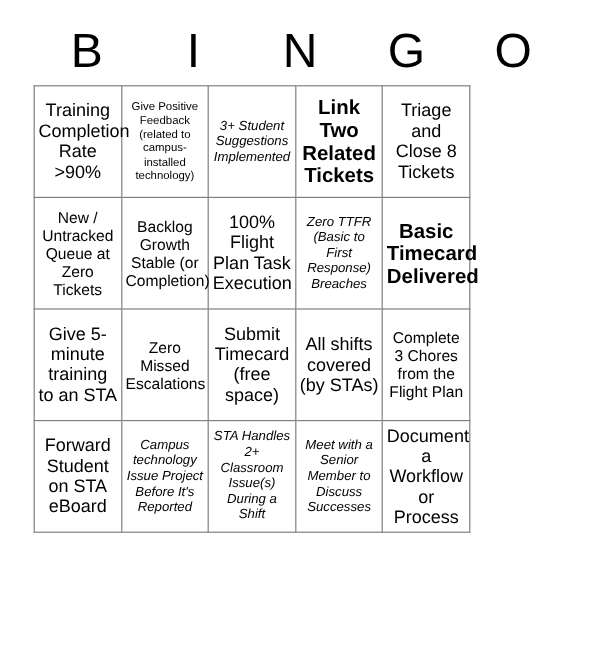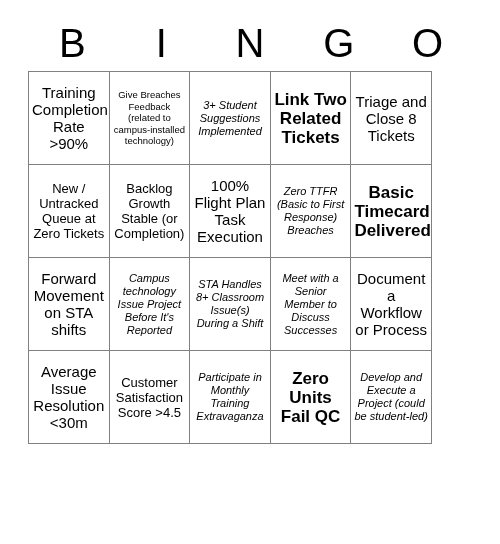--- a/index.html
+++ b/index.html
@@ -35,21 +35,21 @@
     font-size: 40px;
     line-height: 40px;
     font-weight: 400;
     letter-spacing: 0px;
     color: #000000;
     font-family: "Liberation Sans", sans-serif;
   }
 
   
   .grid {
-    width: 404px;
+    width: 364px;
     border-collapse: collapse;
     table-layout: fixed;
     border: 1px solid #808080;
   }
   .grid td {
     border: 1px solid #808080;
     width: 20%;
     height: 88px;
     padding: 2px 3px;
     text-align: center;
@@ -75,42 +75,42 @@
     <div class="header-letter">I</div>
     <div class="header-letter">N</div>
     <div class="header-letter">G</div>
     <div class="header-letter">O</div>
   </div>
 
   <table class="grid">
     <tbody>
       <tr>
         <td class="t-lg">Training Completion Rate &gt;90%</td>
-        <td class="t-xs">Give Breaches Feedback (related to campus-installed technology)</td>
+        <td class="t-xs">Give Positive Feedback (related to campus-installed technology)</td>
         <td class="t-sm">3+ Student Suggestions Implemented</td>
         <td class="t-xl">Link Two Related Tickets</td>
         <td class="t-lg">Triage and Close 8 Tickets</td>
       </tr>
       <tr>
         <td class="t-md">New / Untracked Queue at Zero Tickets</td>
         <td class="t-md">Backlog Growth Stable (or Completion)</td>
         <td class="t-lg">100% Flight Plan Task Execution</td>
         <td class="t-sm">Zero TTFR (Basic to First Response) Breaches</td>
         <td class="t-xl">Basic Timecard Delivered</td>
       </tr>
       <tr>
-        <td class="t-lg">Forward Movement on STA shifts</td>
+        <td class="t-lg">Give 5-minute training to an STA</td>
+        <td class="t-md">Zero Missed Escalations</td>
+        <td class="t-lg">Submit Timecard (free space)</td>
+        <td class="t-lg">All shifts covered (by STAs)</td>
+        <td class="t-md">Complete 3 Chores from the Flight Plan</td>
+      </tr>
+      <tr>
+        <td class="t-lg">Forward Student on STA eBoard</td>
         <td class="t-sm">Campus technology Issue Project Before It's Reported</td>
-        <td class="t-sm">STA Handles 8+ Classroom Issue(s) During a Shift</td>
+        <td class="t-sm">STA Handles 2+ Classroom Issue(s) During a Shift</td>
         <td class="t-sm">Meet with a Senior Member to Discuss Successes</td>
         <td class="t-lg">Document a Workflow or Process</td>
-      </tr>
-      <tr>
-        <td class="t-lg">Average Issue Resolution &lt;30m</td>
-        <td class="t-md">Customer Satisfaction Score &gt;4.5</td>
-        <td class="t-sm">Participate in Monthly Training Extravaganza</td>
-        <td class="t-xl">Zero Units Fail QC</td>
-        <td class="t-sm">Develop and Execute a Project (could be student-led)</td>
       </tr>
     </tbody>
   </table>
 
 </div>
 
 </body></html>

